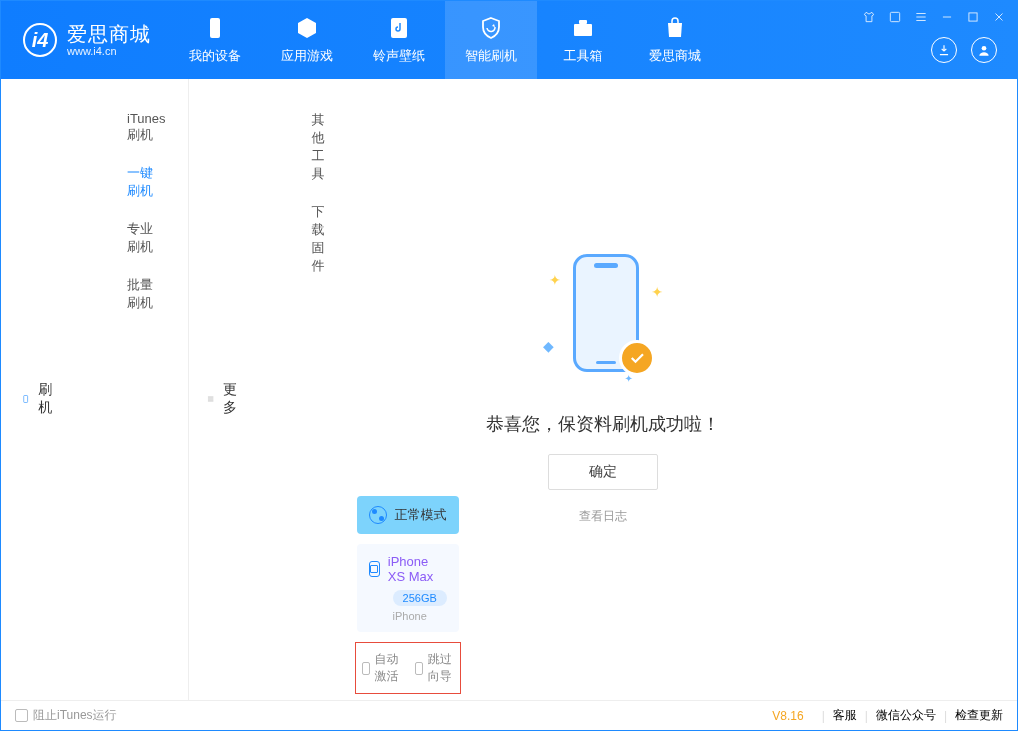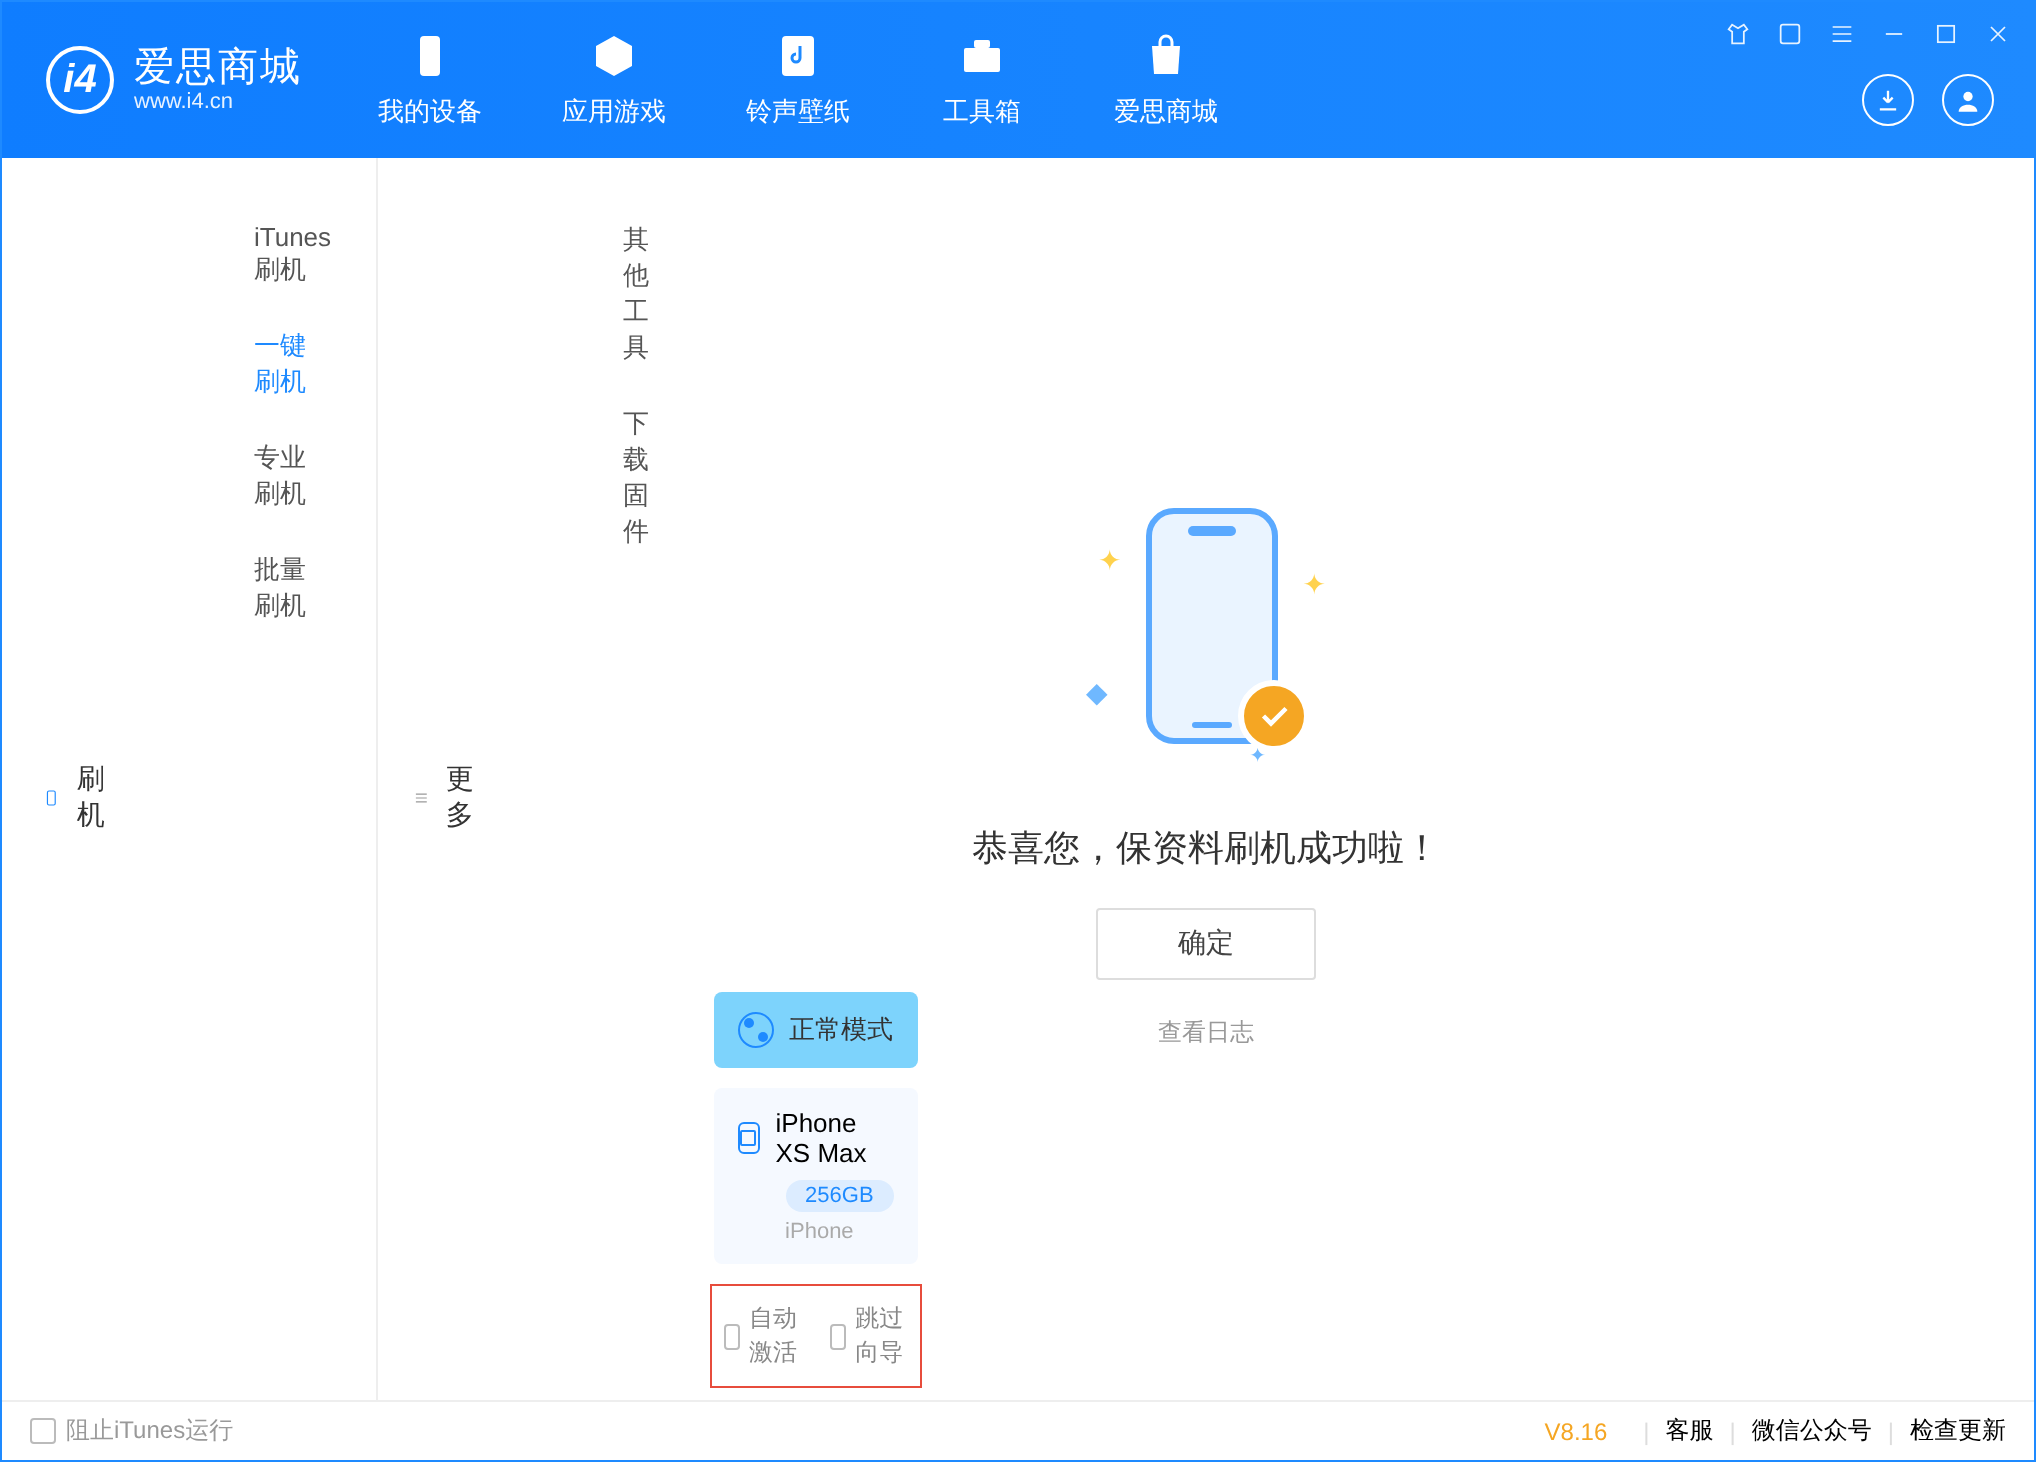--- a/index.html
+++ b/index.html
@@ -36,21 +36,21 @@
 .side-item { padding: 10px 20px 10px 50px; font-size: 13px; color: #555; cursor: pointer; }
 .side-item.active { color: #1e8aff; }
 
 .sidebar-bottom { margin-top: auto; }
 .mode-box { margin: 0 12px 10px 12px; background: #7dd3fc; border-radius: 4px; padding: 10px 12px; display: flex; align-items: center; gap: 8px; font-size: 13px; color: #333; }
 .mode-icon { width: 18px; height: 18px; border: 1.5px solid #1e8aff; border-radius: 50%; position: relative; }
 .mode-icon::before { content:''; position:absolute; width:5px; height:5px; background:#1e8aff; border-radius:50%; top:2px; left:2px;}
 .mode-icon::after { content:''; position:absolute; width:5px; height:5px; background:#1e8aff; border-radius:50%; bottom:2px; right:2px;}
 
 .device-box { margin: 0 12px 10px 12px; background: #f5f9ff; border-radius: 4px; padding: 10px 12px; }
-.device-header { display: flex; align-items: center; gap: 8px; font-size: 13px; color: #000000; font-weight: 500; }
+.device-header { display: flex; align-items: center; gap: 8px; font-size: 13px; color: #8b5cf6; font-weight: 500; }
 .device-icon { width: 16px; height: 16px; border: 1.5px solid #1e8aff; border-radius: 3px; display:flex; align-items:center; justify-content:center;}
 .device-icon::after{content:''; width:6px; height:6px; border:1px solid #1e8aff; border-radius:1px;}
 .device-storage { display: inline-block; margin-top: 6px; margin-left: 24px; background: #dcecff; color: #1e8aff; font-size: 11px; padding: 2px 10px; border-radius: 10px; }
 .device-type { margin-left: 24px; font-size: 11px; color: #aaa; margin-top: 4px; }
 
 .checkbox-row { border: 1.5px solid #e74c3c; margin: 6px 10px; padding: 8px 6px; display: flex; gap: 14px; align-items: center; }
 .cb-item { display: flex; align-items: center; gap: 5px; font-size: 12px; color: #888; cursor: pointer; }
 .cb-box { width: 13px; height: 13px; border: 1px solid #bbb; border-radius: 2px; }
 
 
@@ -105,20 +105,30 @@
       <span>应用游戏</span>
     </div>
     <div class="nav-item">
       <span class="nav-icon">
           <svg viewBox="0 0 24 24">
             <rect x="4" y="2" width="16" height="20" rx="2"></rect>
             <path d="M13 7v6a2 2 0 11-2-2" fill="none" stroke="#1e8aff" stroke-width="1.5"></path>
           </svg>
         </span>
       <span>铃声壁纸</span>
+    </div>
+    <div class="nav-item active">
+      <span class="nav-icon">
+          <svg viewBox="0 0 24 24">
+            <path d="M12 2l8 3v6c0 5-3.5 9-8 11-4.5-2-8-6-8-11V5l8-3z" fill="none" stroke="#fff" stroke-width="1.8"></path>
+            <path d="M8 12a4 4 0 108-1" fill="none" stroke="#fff" stroke-width="1.5"></path>
+            <path d="M15 8l1 3-3-1" fill="#fff"></path>
+          </svg>
+        </span>
+      <span>智能刷机</span>
     </div>
     <div class="nav-item">
       <span class="nav-icon">
           <svg viewBox="0 0 24 24">
             <rect x="3" y="8" width="18" height="12" rx="1"></rect>
             <rect x="8" y="4" width="8" height="4" rx="1"></rect>
           </svg>
         </span>
       <span>工具箱</span>
     </div>

